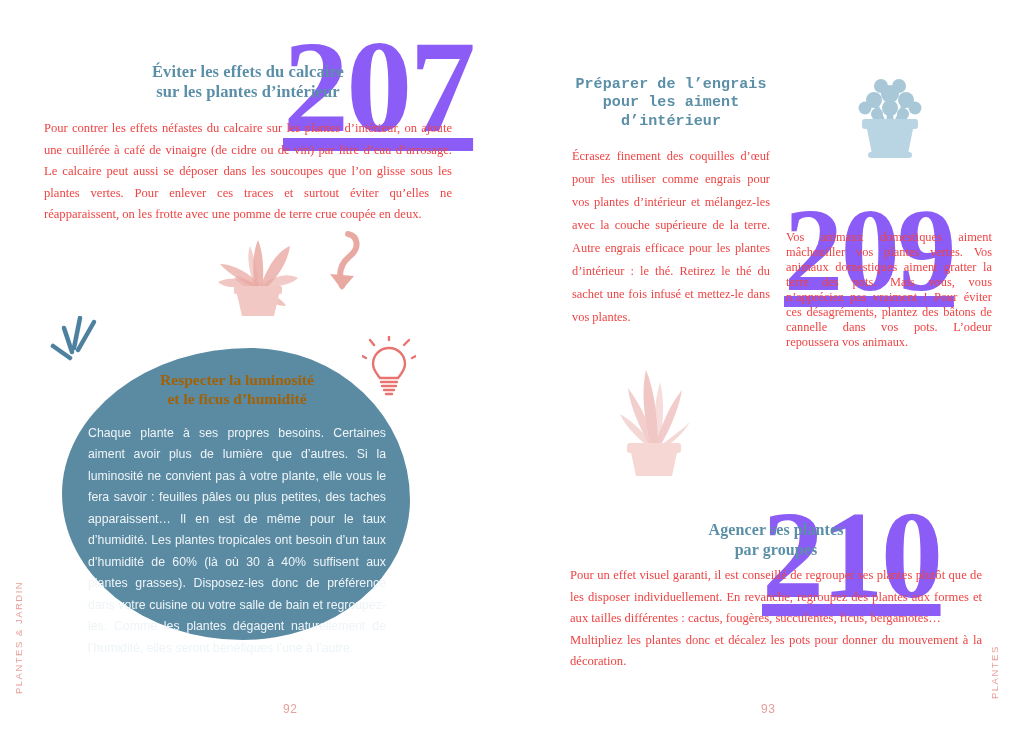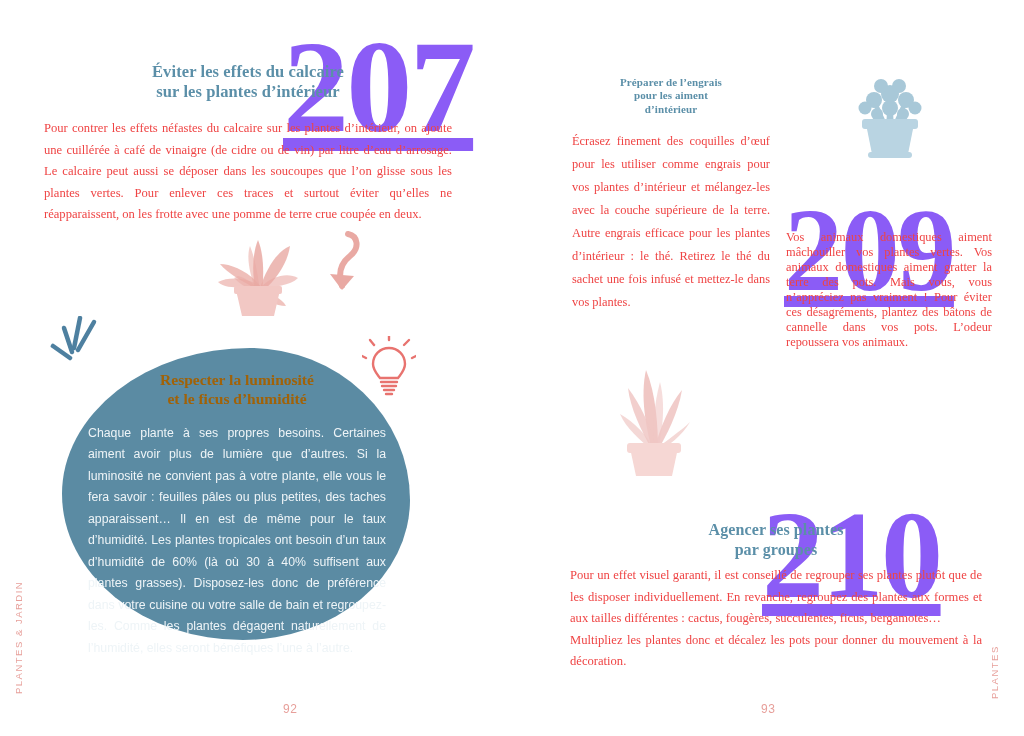--- a/index.html
+++ b/index.html
@@ -176,21 +176,21 @@
       <line x1="24" y1="58" x2="30" y2="58"></line>
     </g>
   </svg>
 
   <div class="side-label left" style="left:24px; top:683px;">PLANTES &amp; JARDIN</div>
 
   <div class="folio" style="left:283px; top:702px;">92</div>
 
 
   <div style="position:absolute; left:572px; top:76px; width:198px;">
-    <div class="tip-title" style="font-size:11px;">
+    <div class="tip-title" style="font-size:15px;font-family:Liberation Mono, monospace;">
       <span>Préparer de l’engrais</span><br>
       <span>pour les aiment</span><br>
       <span>d’intérieur</span>
     </div>
     <div class="body-text" style="font-size:12.4px; line-height:23px; margin-top:14px;">Écrasez finement des coquilles d’œuf pour les utiliser comme engrais pour vos plantes d’intérieur et mélangez-les avec la couche supérieure de la terre. Autre engrais efficace pour les plantes d’intérieur : le thé. Retirez le thé du sachet une fois infusé et mettez-le dans vos plantes.</div>
   </div>
 
   <svg class="illus" style="left:848px; top:64px;" width="84" height="98" viewBox="0 0 84 98">
     <g fill="#a8c8d8">
       <circle cx="42" cy="30" r="9"></circle>

